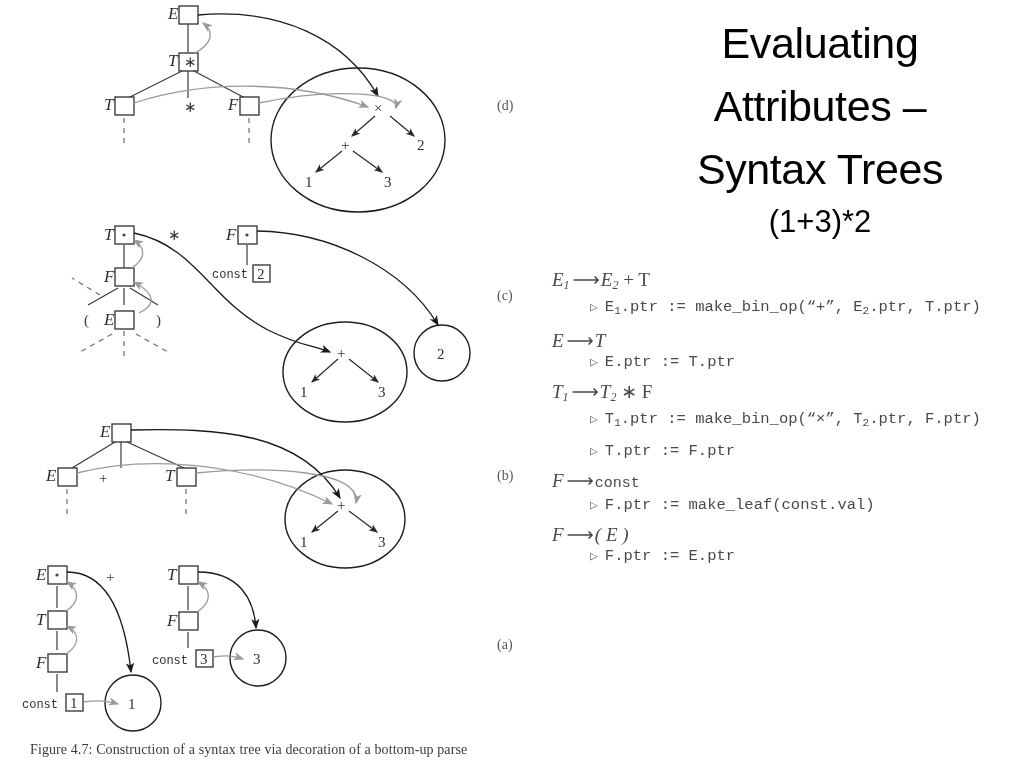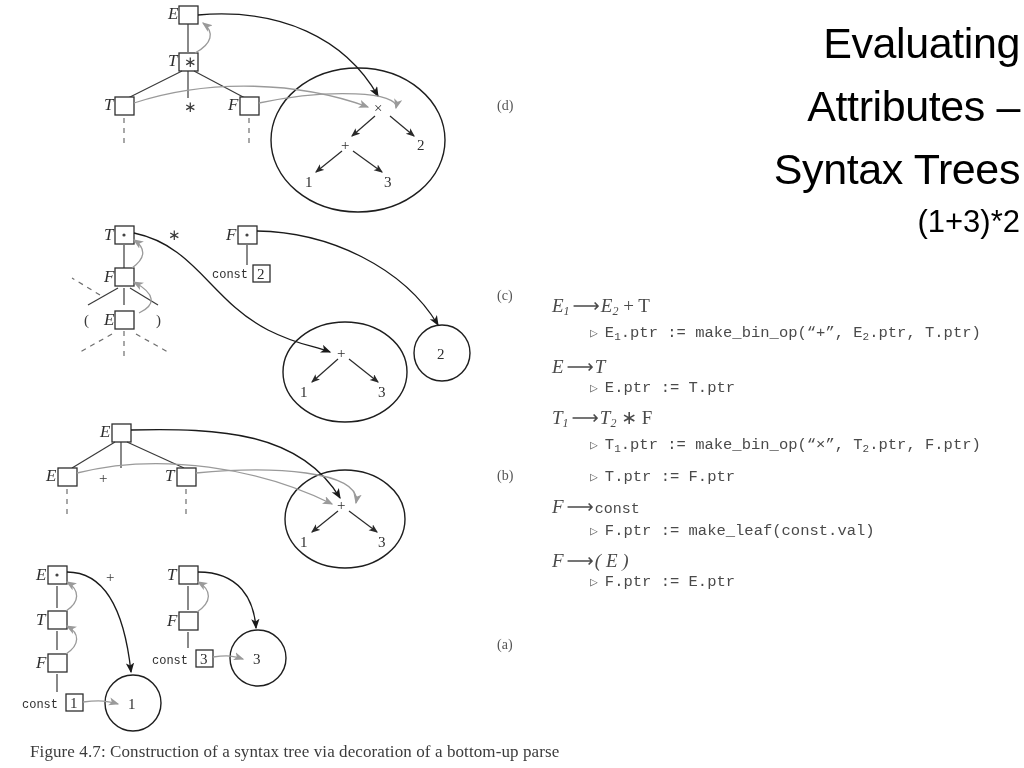--- a/index.html
+++ b/index.html
@@ -15,21 +15,21 @@
     overflow: hidden;
     font-family: "Liberation Sans", sans-serif;
   }
 
   
   #title-block {
     position: absolute;
     left: 620px;
     top: 12px;
     width: 400px;
-    text-align: right;
+    text-align: center;
   }
   .title-line {
     font-family: "Liberation Sans", sans-serif;
     font-size: 43px;
     line-height: 63px;
     color: #000000;
     font-weight: 400;
     letter-spacing: -0.4px;
   }
   #subtitle {
@@ -37,21 +37,21 @@
     font-size: 31px;
     line-height: 30px;
     color: #000000;
     margin-top: 6px;
   }
 
   
   #grammar {
     position: absolute;
     left: 552px;
-    top: 294px;
+    top: 268px;
     width: 470px;
     color: #3a3a3a;
   }
   .rule { margin-bottom: 7px; }
   .rule-head {
     font-family: "Liberation Serif", serif;
     font-style: italic;
     font-size: 19px;
     line-height: 23px;
     color: #4a4a4a;
@@ -82,21 +82,21 @@
   }
   .rule-body .tri { color: #6e6e6e; padding-right: 7px; font-size: 13px; }
   .rule-body .sub { font-size: 11px; font-style: normal; vertical-align: -3px; }
 
   
   #caption {
     position: absolute;
     left: 30px;
     top: 742px;
     font-family: "Liberation Serif", serif;
-    font-size: 17px;
+    font-size: 14px;
     color: #3c3c3c;
     letter-spacing: 0.1px;
   }
 
   
   .panel-label {
     position: absolute;
     font-family: "Liberation Serif", serif;
     font-size: 14px;
     color: #555555;

